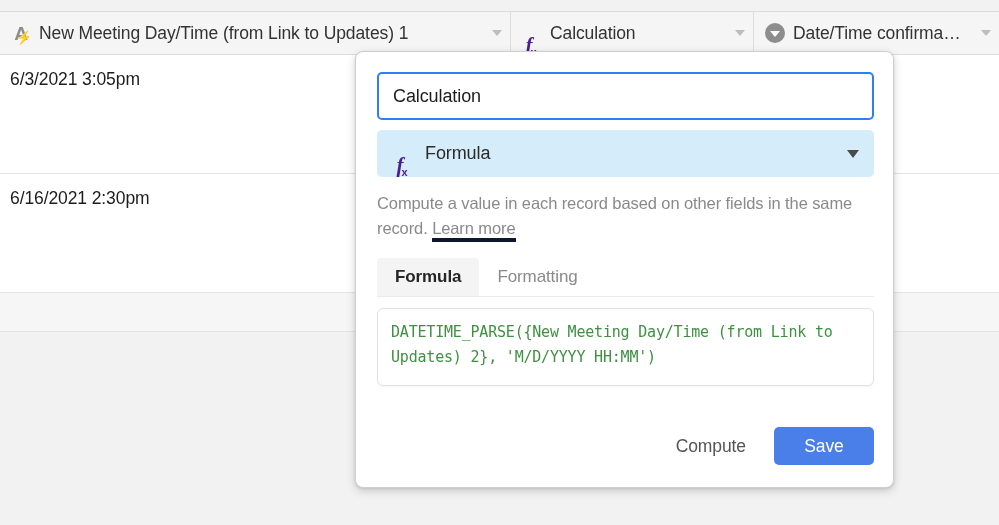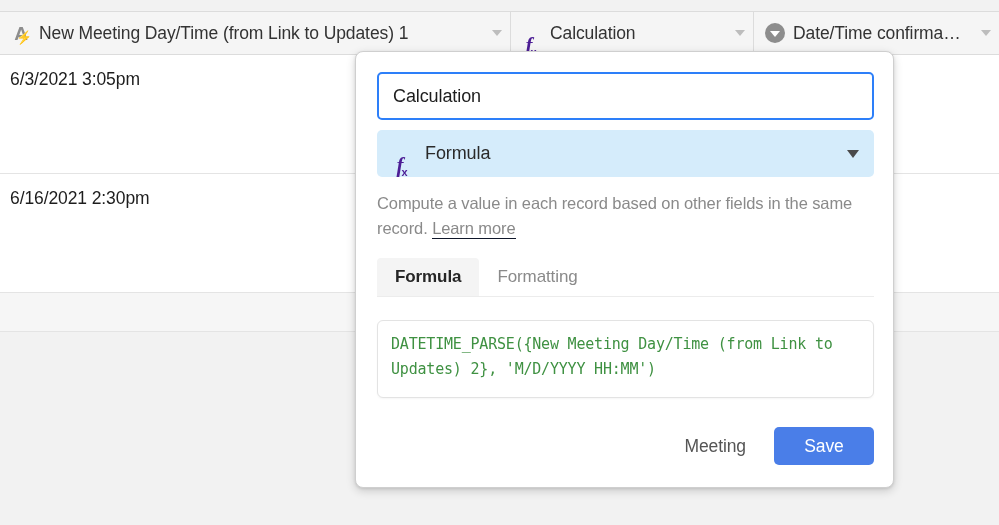--- a/index.html
+++ b/index.html
@@ -243,21 +243,21 @@
     margin-top: 14px;
     width: 490px;
     font-size: 16.5px;
     line-height: 25px;
     color: #8a8a8a;
     letter-spacing: -0.1px;
   }
   .learn-more {
     color: #8a8a8a;
     text-decoration: none;
-    border-bottom: 1px solid #0f172a;
+    border-bottom: 4px solid #0f172a;
     padding-bottom: 1px;
     cursor: pointer;
   }
 
   .tabs {
     margin-top: 18px;
     width: 497px;
     height: 38px;
     display: flex;
     align-items: flex-end;
@@ -274,21 +274,21 @@
     border-radius: 4px 4px 0 0;
     letter-spacing: -0.1px;
   }
   .tab.active {
     background: #f4f4f4;
     color: #262626;
     font-weight: 700;
   }
 
   .formula-box {
-    margin-top: 23px;
+    margin-top: 11px;
     width: 497px;
     min-height: 78px;
     background: #ffffff;
     border: 1px solid #e3e3e3;
     border-radius: 6px;
     box-shadow: 0 1px 2px rgba(0,0,0,0.04);
     padding: 11px 13px 12px 13px;
   }
   .formula-text {
     font-family: "DejaVu Sans Mono", "Liberation Mono", monospace;
@@ -408,19 +408,19 @@
     <div class="tabs">
       <div class="tab active">Formula</div>
       <div class="tab">Formatting</div>
     </div>
 
     <div class="formula-box">
       <div class="formula-text">DATETIME_PARSE({New Meeting Day/Time (from Link to Updates) 2}, 'M/D/YYYY HH:MM')</div>
     </div>
 
     <div class="dialog-footer">
-      <button class="btn-cancel">Meeting</button>
+      <button class="btn-cancel">Compute</button>
       <button class="btn-save">Save</button>
     </div>
 
   </div>
 
 </div>
 
 </body></html>

